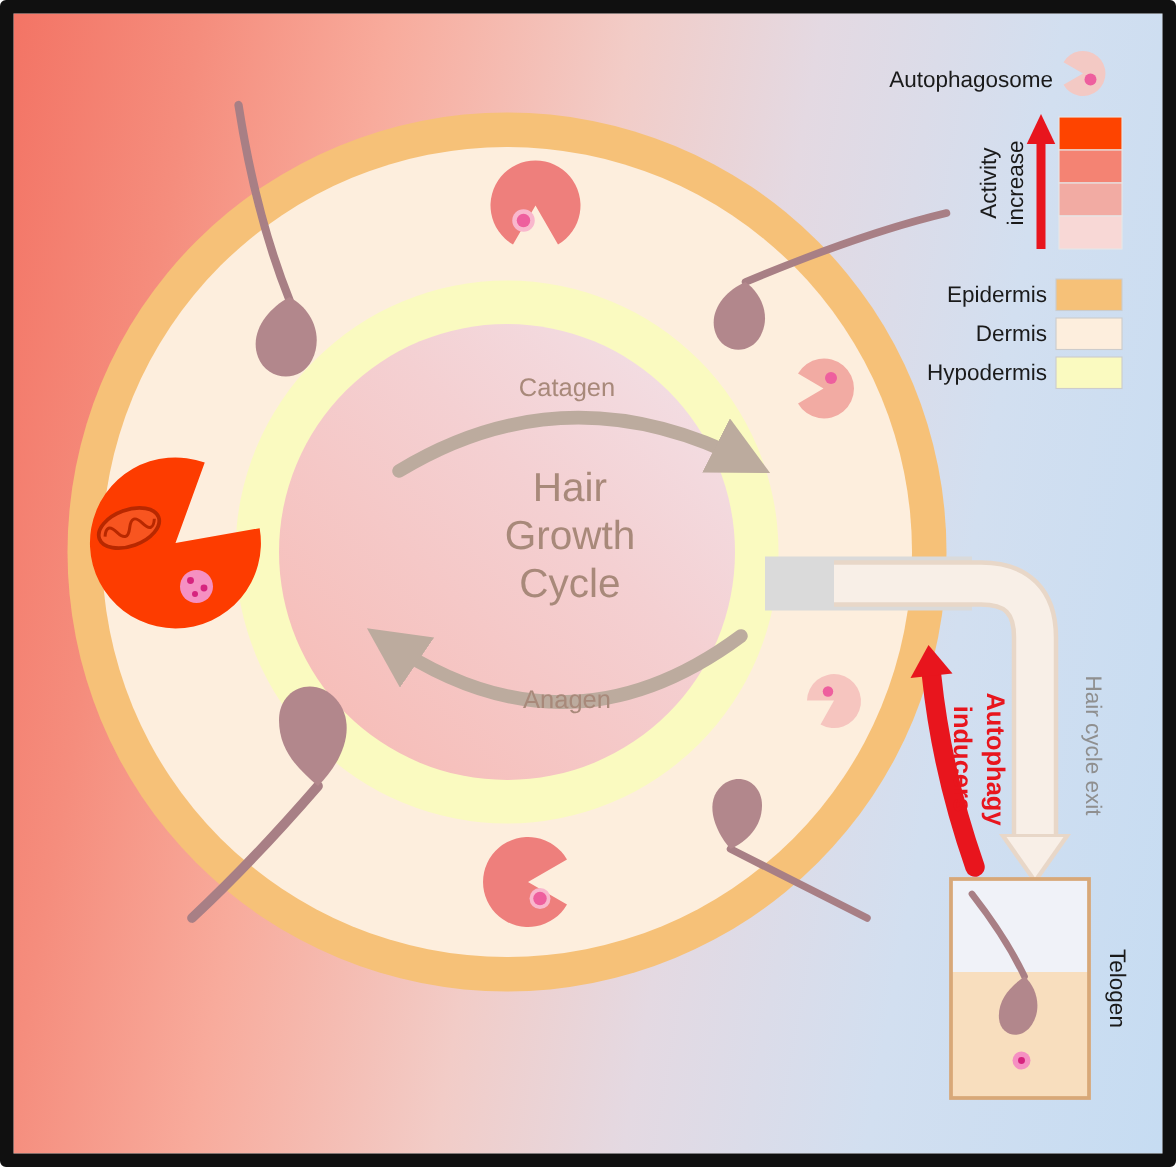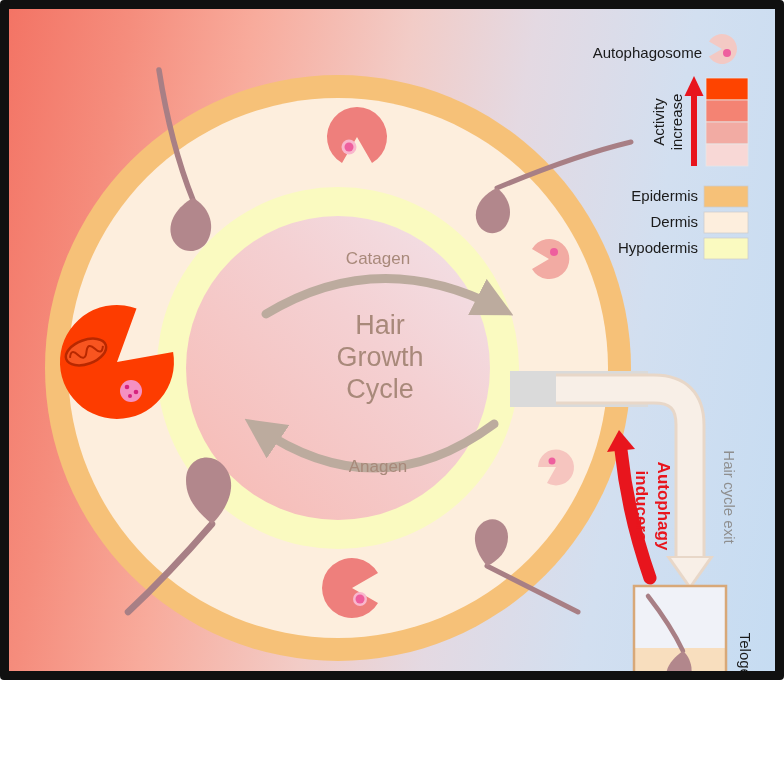--- a/index.html
+++ b/index.html
@@ -1,18 +1,18 @@
 <!DOCTYPE html>
 <html><head>
 <meta charset="utf-8">
 <style>
   html,body{margin:0;padding:0;background:#ffffff;}
   .canvas{
     position:relative;
-    width:784px;height:680px;
+    width:784px;height:778px;
     box-sizing:border-box;
     border:9px solid #101010;
     border-radius:4px;
     background:linear-gradient(100deg,
       #f37465 0%, #f58d7d 14%, #f8ab9c 28%,
       #f2ccc7 46%, #e4d9e2 60%, #d2dff0 78%, #c6dcf2 100%);
     overflow:hidden;
     font-family:"Liberation Sans", sans-serif;
   }
   svg{position:absolute;left:0;top:0;display:block;}

